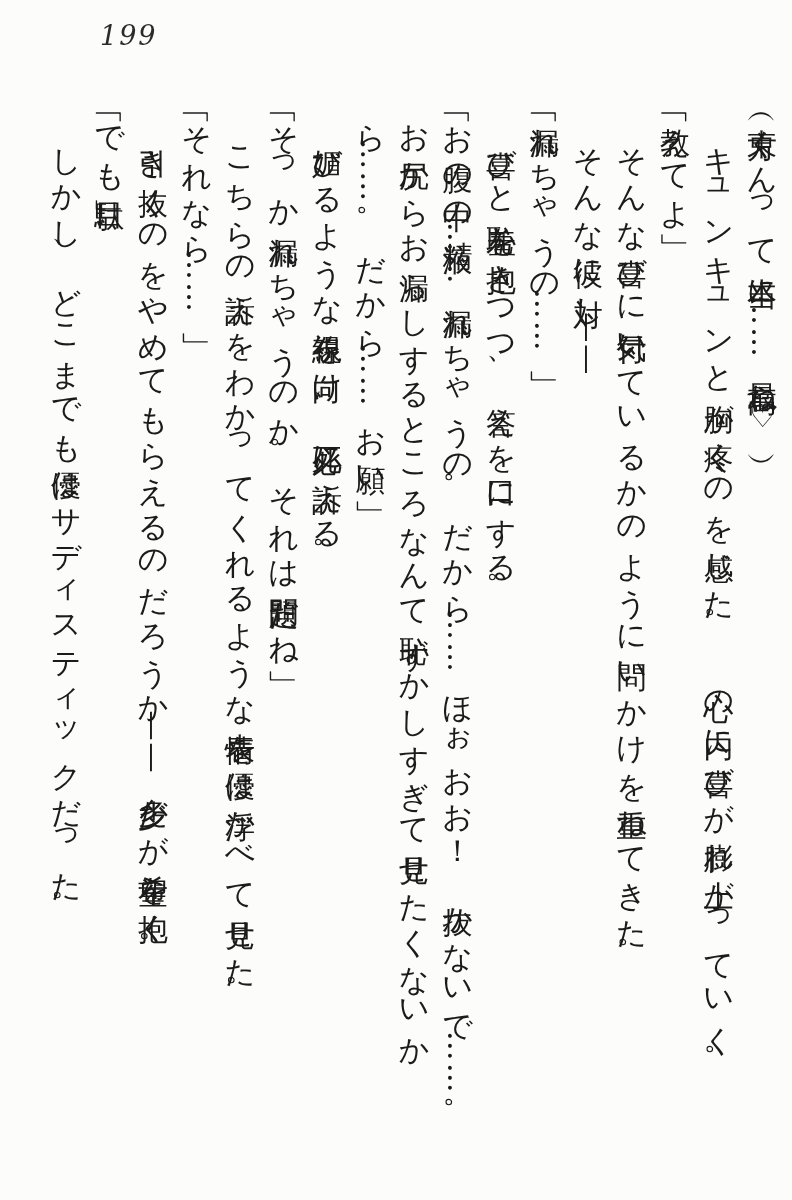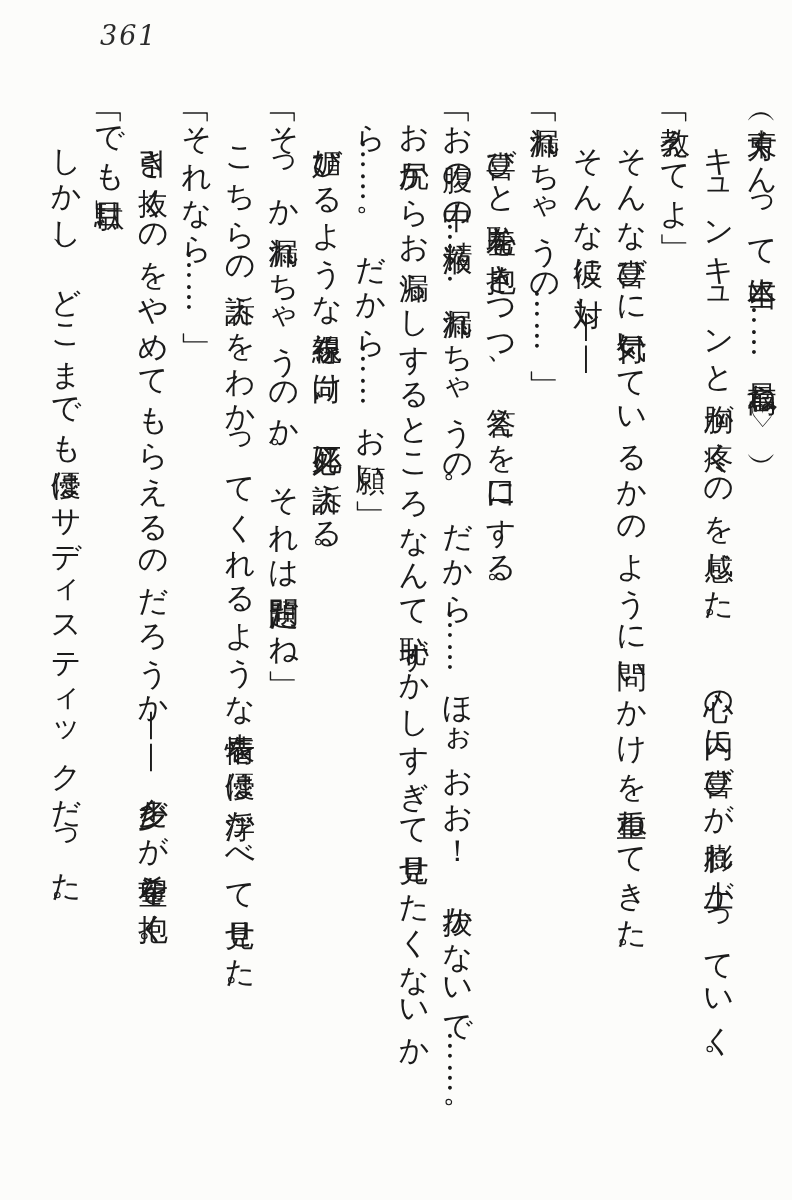--- a/index.html
+++ b/index.html
@@ -50,21 +50,21 @@
   }
   .text-block p.thought,
   .text-block p.dialogue {
     text-indent: 0;
   }
 </style>
 </head>
 <body>
 
 <div class="page" style="background: rgb(252, 252, 250);">
-  <div class="page-number">361</div>
+  <div class="page-number">199</div>
   <div class="text-block" style="color: rgb(27, 27, 27);">
       <p class="thought">（東方くんって本当に……最高ね♡）</p>
       <p class="narrative">キュンキュンと胸が疼くのを感じた。　心の内に喜びが膨れ上がっていく。</p>
       <p class="dialogue">「教えてよ」</p>
       <p class="narrative">そんな喜びに気付いているかのように問いかけを重ねてきた。</p>
       <p class="narrative">そんな彼に対し——</p>
       <p class="dialogue">「漏れちゃうの……」</p>
       <p class="narrative">喜びと羞恥を抱きつつ、答えを口にする。</p>
       <p class="dialogue">「お腹の中の精液……漏れちゃうの。だから……ほぉおお！　抜かないで……。　お尻からお漏らしするところなんて恥ずかしすぎて見せたくないから……。だから……お願い」</p>
       <p class="narrative">媚びるような視線を向け、必死に訴える。</p>

